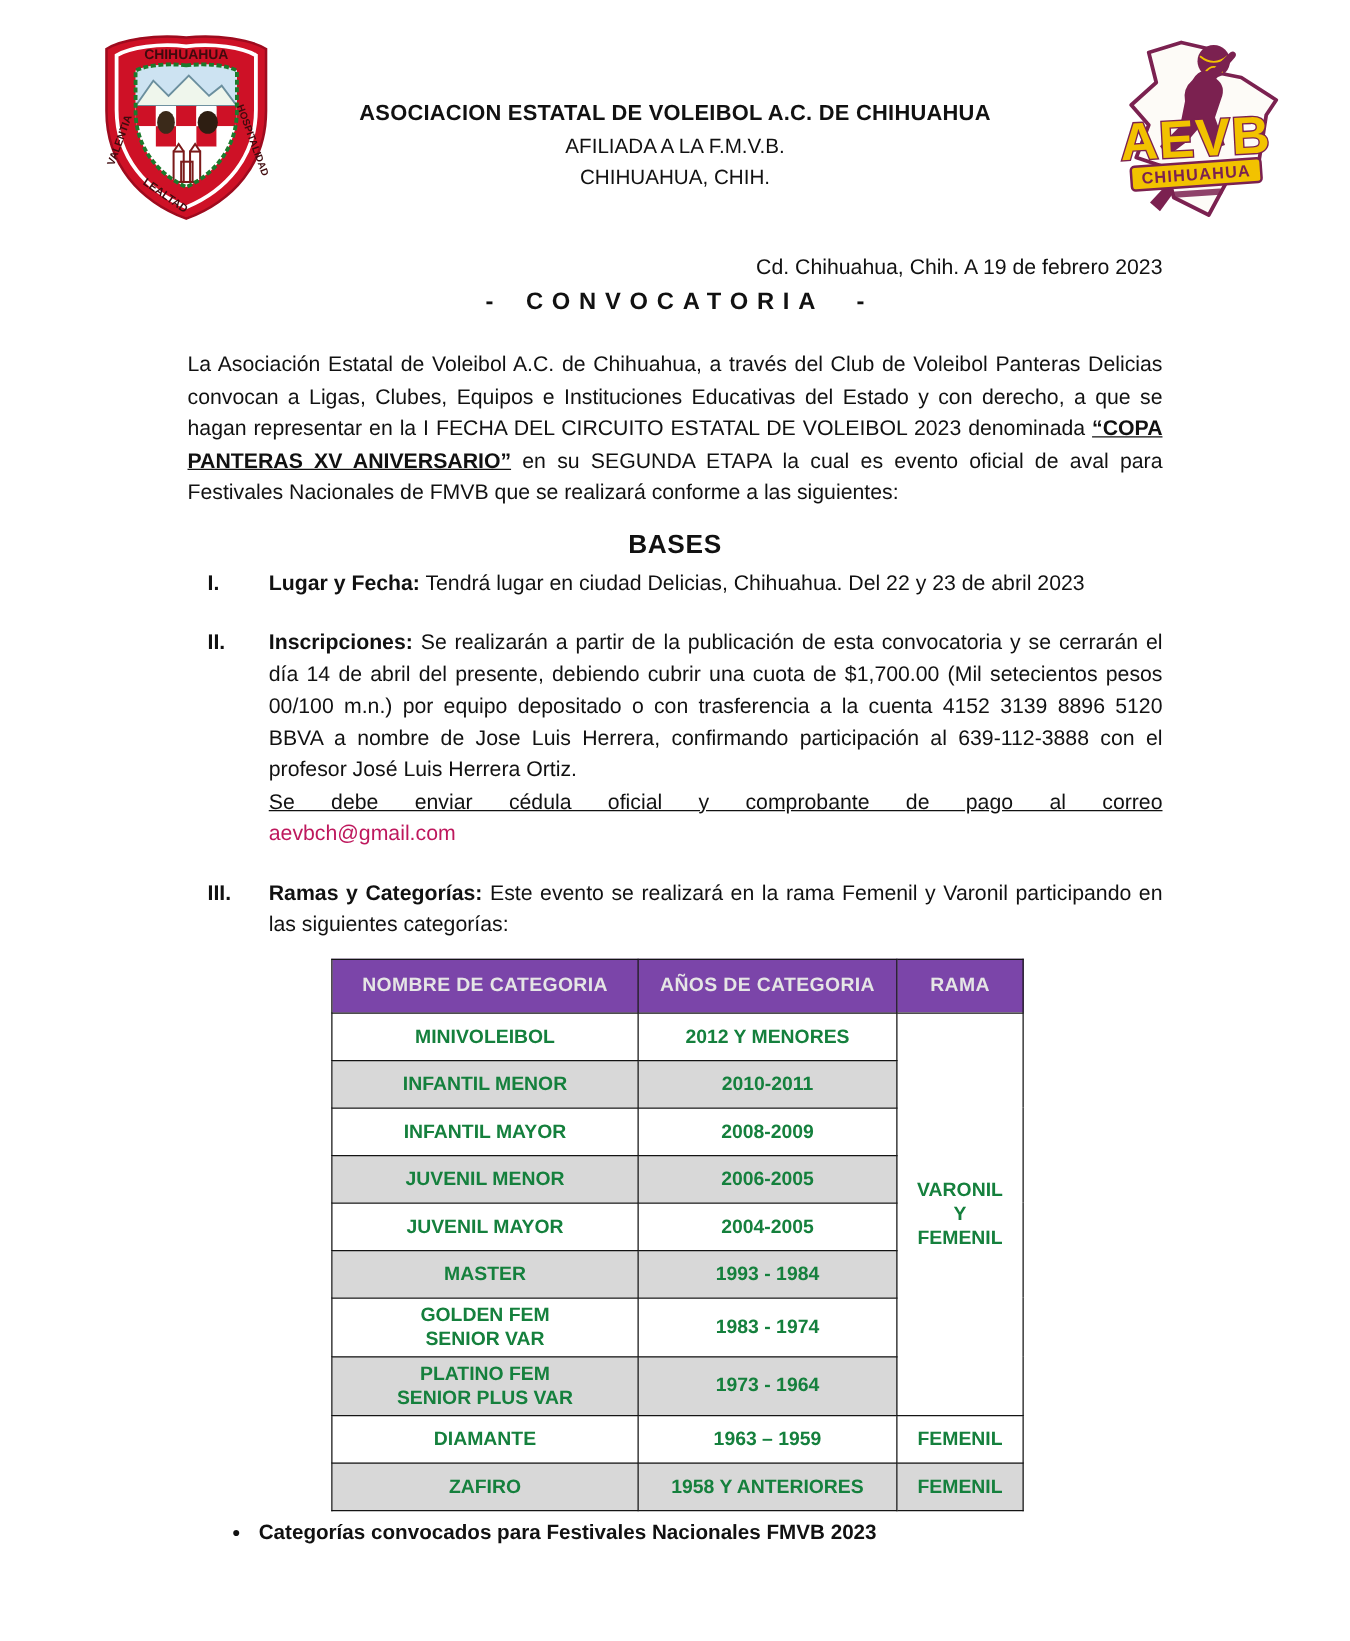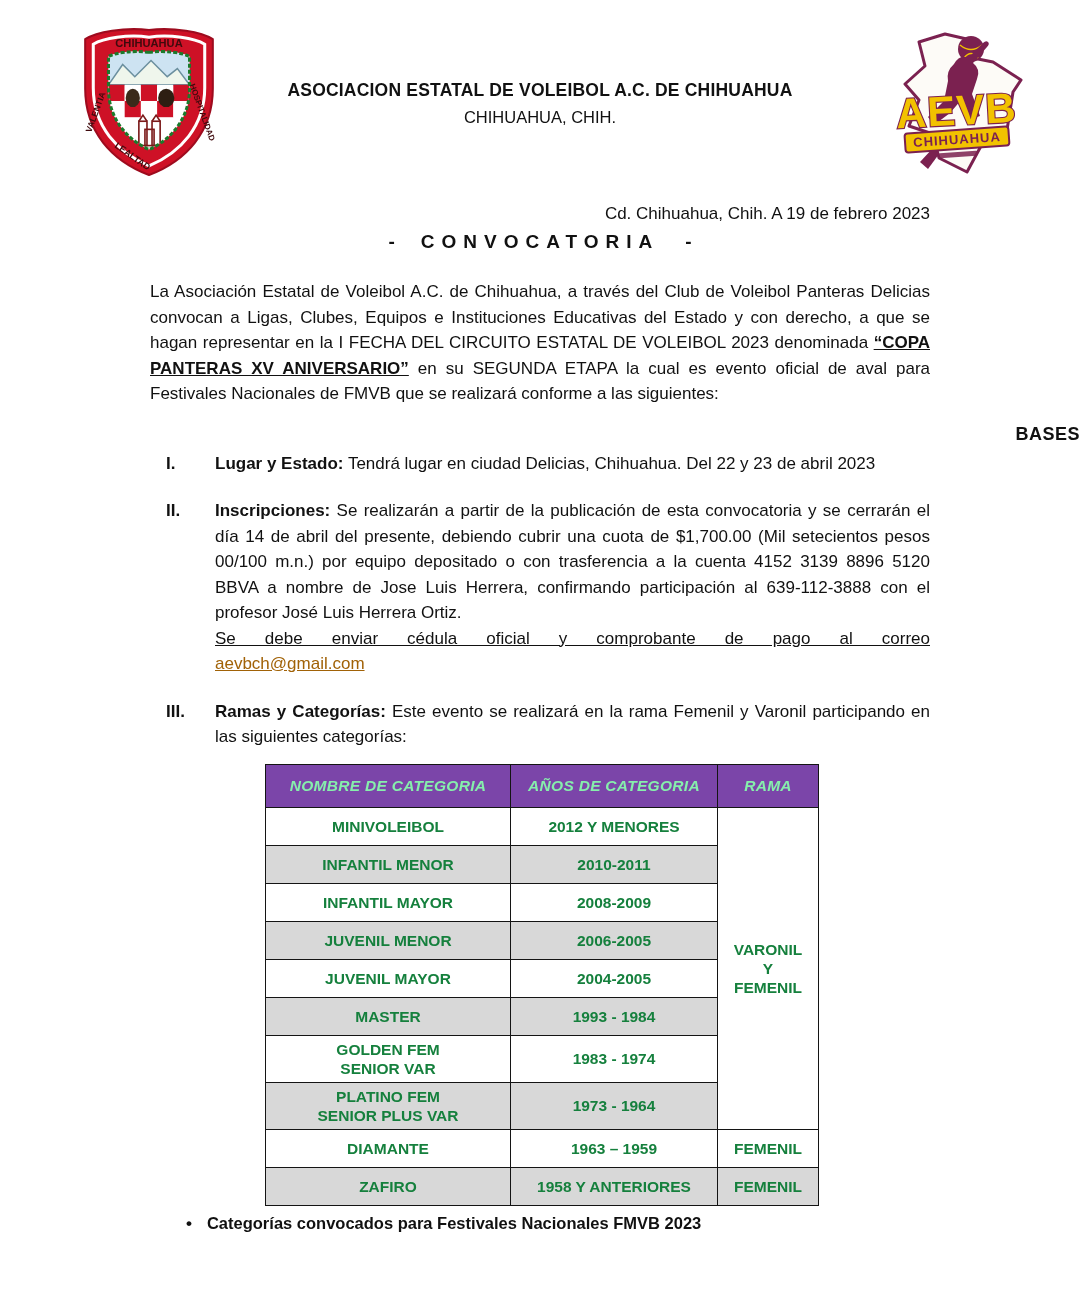--- a/index.html
+++ b/index.html
@@ -26,52 +26,52 @@
   .doc-title .spaced{letter-spacing:7px;margin:0 26px;}
 
   
   .intro{
     margin:26px 150px 0 150px;
     font-size:17px;line-height:25.5px;
     text-align:justify;
   }
   .bold-underline{font-weight:bold;text-decoration:underline;}
 
-  .bases-title{margin-top:17px;text-align:right;font-size:18px;font-weight:bold;letter-spacing:.5px;}
+  .bases-title{margin-top:17px;text-align:center;font-size:21px;font-weight:bold;letter-spacing:.5px;}
 
   
   .bases-list{margin:4px 0 0 0;}
   .base-item{
     display:grid;grid-template-columns:49px 1fr;
     padding-left:16px;margin-right:150px;margin-left:150px;
     font-size:17px;line-height:25.5px;margin-top:22px;
   }
   .base-item:first-child{margin-top:6px;}
   .numeral{font-weight:bold;}
   .li-body{text-align:justify;}
   .li-label{font-weight:bold;}
   .uline-note{text-decoration:underline;text-align:justify;text-align-last:justify;}
-  .email-link{color:#a16207;text-decoration:underline;cursor:pointer;}
+  .email-link{color:#be185d;cursor:pointer;}
 
   
   .cat-table{
     border-collapse:collapse;
     margin:14px 0 0 265px;
     width:553px;
     table-layout:fixed;
   }
   .cat-table th,.cat-table td{
     border:1.6px solid #141414;
     text-align:center;vertical-align:middle;
     font-weight:bold;font-size:15.5px;
     padding:4px 3px;
   }
   .cat-table th{
-    background:#7B45A9;color:#86efac;
-    height:34px;letter-spacing:.3px;font-style:italic;
+    background:#7B45A9;color:#e5e5e5;
+    height:34px;letter-spacing:.3px;
   }
   .cat-table td{height:29px;line-height:19px;color:#15803d;}
   .cat-table tr.shaded td{background:#D8D8D8;}
   .cat-table td.rama-merged{background:#fff;}
   .cell-line{display:block;}
 
   
   .note{
     margin:8px 150px 0 150px;
     padding-left:36px;
@@ -124,20 +124,21 @@
         <path d="M76,26 C60,24 44,26 36,30 L36,62 C36,91 54,112 76,122 C98,112 116,91 116,62 L116,30 C108,26 92,24 76,26 Z" fill="none" stroke="#1B7A2B" stroke-width="3" stroke-dasharray="4 2"></path>
         <text x="76" y="21" text-anchor="middle" font-size="11" font-weight="bold" fill="#3F0A0D">CHIHUAHUA</text>
         <text x="26" y="86" text-anchor="middle" font-size="8.5" font-weight="bold" fill="#3F0A0D" transform="rotate(-70 26 86)">VALENTIA</text>
         <text x="126" y="86" text-anchor="middle" font-size="8" font-weight="bold" fill="#3F0A0D" transform="rotate(70 126 86)">HOSPITALIDAD</text>
         <text x="58" y="131" text-anchor="middle" font-size="9" font-weight="bold" fill="#3F0A0D" transform="rotate(35 58 131)">LEALTAD</text>
       </svg>
     </div>
 
     <div class="org-block">
       <div class="org-name">ASOCIACION ESTATAL DE VOLEIBOL A.C. DE CHIHUAHUA</div>
+      <div class="org-sub">AFILIADA A LA F.M.V.B.</div>
       <div class="org-sub">CHIHUAHUA, CHIH.</div>
     </div>
 
     <div class="logo-right">
       <svg viewBox="0 0 165 150" width="165" height="150">
         <path d="M70,6 L96,12 L98,30 L118,34 L146,52 L138,64 L132,102 L106,118 L92,144 L64,130 L58,106 L34,98 L44,72 L30,56 L50,38 L44,14 Z" fill="#FDFBF7" stroke="#7B2150" stroke-width="3" stroke-linejoin="round"></path>
         <circle cx="96" cy="21" r="13" fill="#7B2150"></circle>
         <path d="M85,17 Q96,26 107,17 M89,30 Q96,21 103,30" stroke="#F2C200" stroke-width="1.5" fill="none"></path>
         <path d="M79,36 q6,-10 14,-6 l15,-15 q3,-3 5,-1 q2,2 -1,5 L98,35 q8,6 4,16 L97,66 L105,88 L93,92 L87,71 L75,85 L59,97 L53,89 L69,73 L73,53 Q71,43 79,36 Z" fill="#7B2150"></path>
         <path d="M64,126 L53,141 L45,134 L58,120 Z" fill="#7B2150"></path>
@@ -158,21 +159,21 @@
   </div>
 
   <p class="intro"><span>La Asociación Estatal de Voleibol A.C. de Chihuahua, a través del Club de Voleibol Panteras Delicias convocan a Ligas, Clubes, Equipos e Instituciones Educativas del Estado y con derecho, a que se hagan representar en la I FECHA DEL CIRCUITO ESTATAL DE VOLEIBOL 2023 denominada </span><span class="bold-underline">“COPA PANTERAS XV ANIVERSARIO”</span><span> en su SEGUNDA ETAPA la cual es evento oficial de aval para Festivales Nacionales de FMVB que se realizará conforme a las siguientes:</span></p>
 
   <div class="bases-title">BASES</div>
 
   <div class="bases-list">
 
     <div class="base-item">
       <span class="numeral">I.</span>
-      <div class="li-body"><span class="li-label">Lugar y Estado:</span><span> Tendrá lugar en ciudad Delicias, Chihuahua. Del 22 y 23 de abril 2023</span></div>
+      <div class="li-body"><span class="li-label">Lugar y Fecha:</span><span> Tendrá lugar en ciudad Delicias, Chihuahua. Del 22 y 23 de abril 2023</span></div>
     </div>
 
     <div class="base-item">
       <span class="numeral">II.</span>
       <div class="li-body">
         <span class="li-label">Inscripciones:</span><span> Se realizarán a partir de la publicación de esta convocatoria y se cerrarán el día 14 de abril del presente, debiendo cubrir una cuota de $1,700.00 (Mil setecientos pesos 00/100 m.n.) por equipo depositado o con trasferencia a la cuenta 4152 3139 8896 5120 BBVA a nombre de Jose Luis Herrera, confirmando participación al 639-112-3888 con el profesor José Luis Herrera Ortiz.</span>
         <div class="uline-note">Se debe enviar cédula oficial y comprobante de pago al correo</div>
         <a class="email-link">aevbch@gmail.com</a>
       </div>
     </div>

